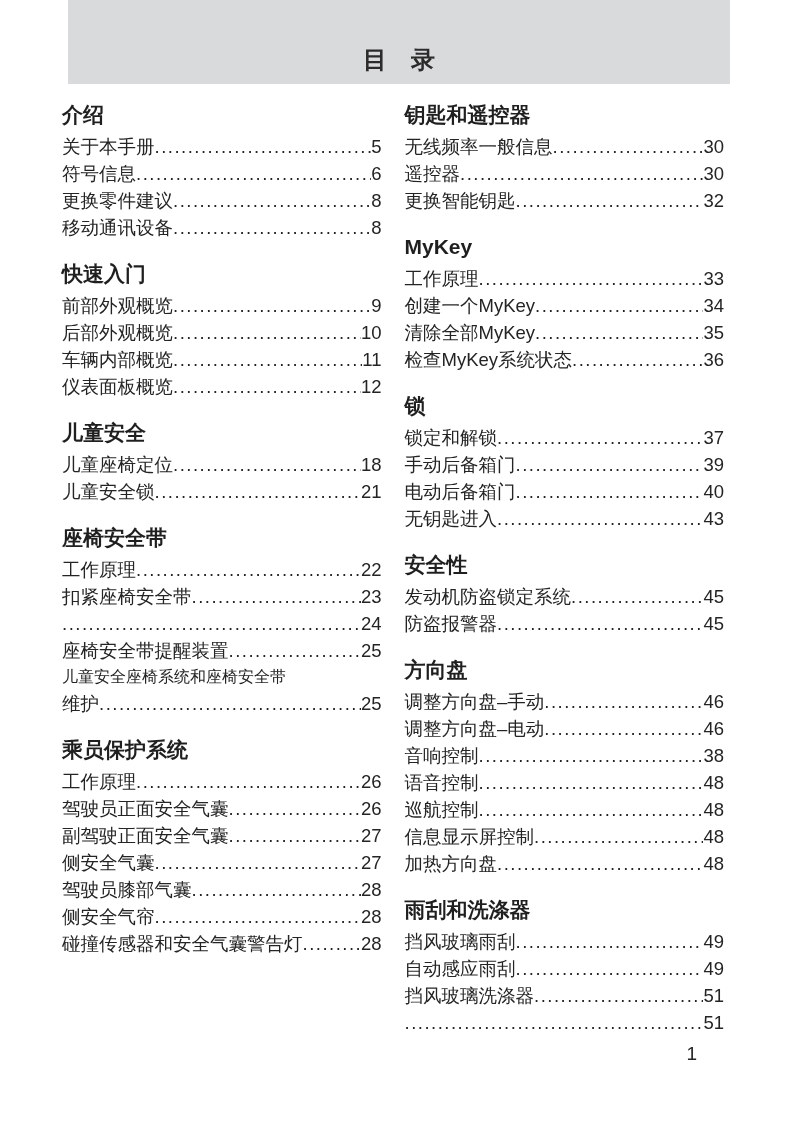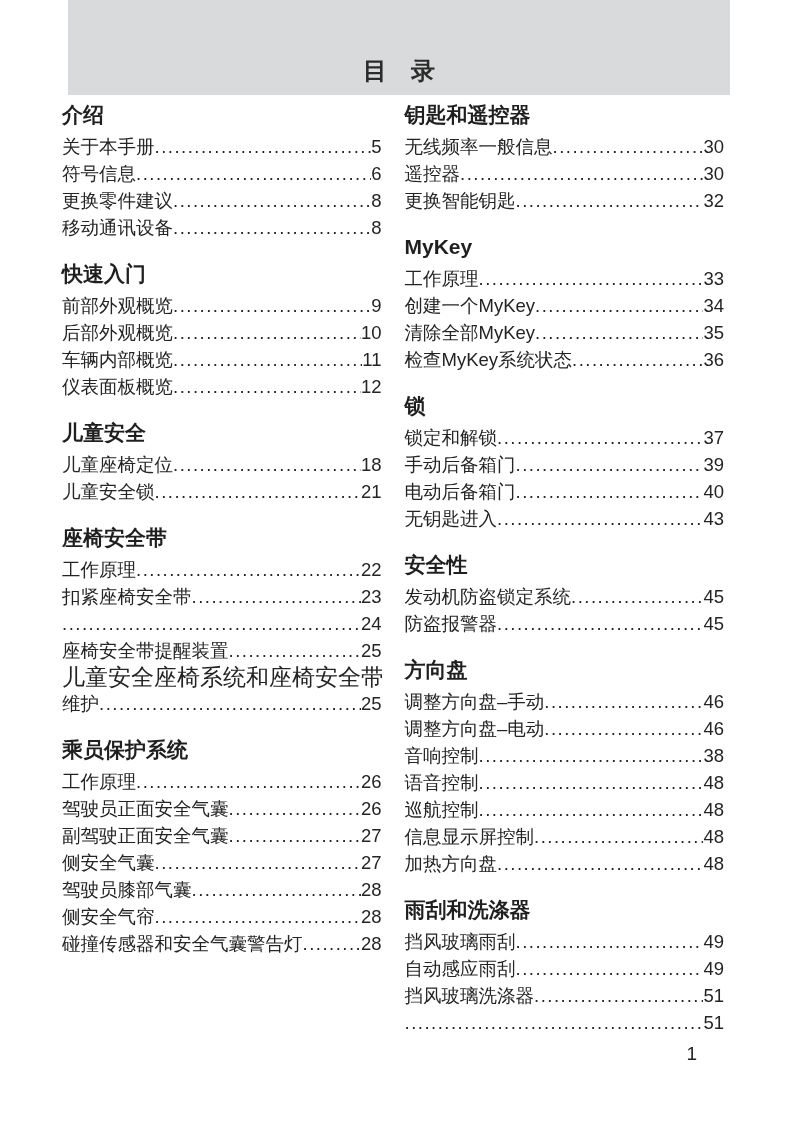--- a/index.html
+++ b/index.html
@@ -11,21 +11,21 @@
   }
   .page {
     position: relative;
     width: 800px; height: 1122px;
     background: #ffffff;
     overflow: hidden;
   }
   .header-bar {
     position: absolute;
     left: 68px; top: 0;
-    width: 662px; height: 95px;
+    width: 662px; height: 84px;
     background: #d9dadb;
     display: flex;
     align-items: flex-end;
     justify-content: center;
   }
   .header-title {
     font-size: 24px;
     font-weight: bold;
     color: #2b2b2b;
     padding-bottom: 12px;
@@ -50,25 +50,24 @@
   }
   .toc-entry {
     display: flex;
     align-items: baseline;
     font-size: 18.5px;
     line-height: 27px;
     white-space: nowrap;
   }
   .entry-title { flex: 0 0 auto; }
   .entry-wrap-line {
-    font-size: 23px;
+    font-size: 16px;
     line-height: 26px;
     white-space: nowrap;
     overflow: hidden;
-    text-align: center;
   }
   .entry-leader {
     flex: 1 1 auto;
     overflow: hidden;
     white-space: nowrap;
     min-width: 8px;
   }
   .entry-leader::after {
     content: "........................................................................................................";
     letter-spacing: 1.5px;

